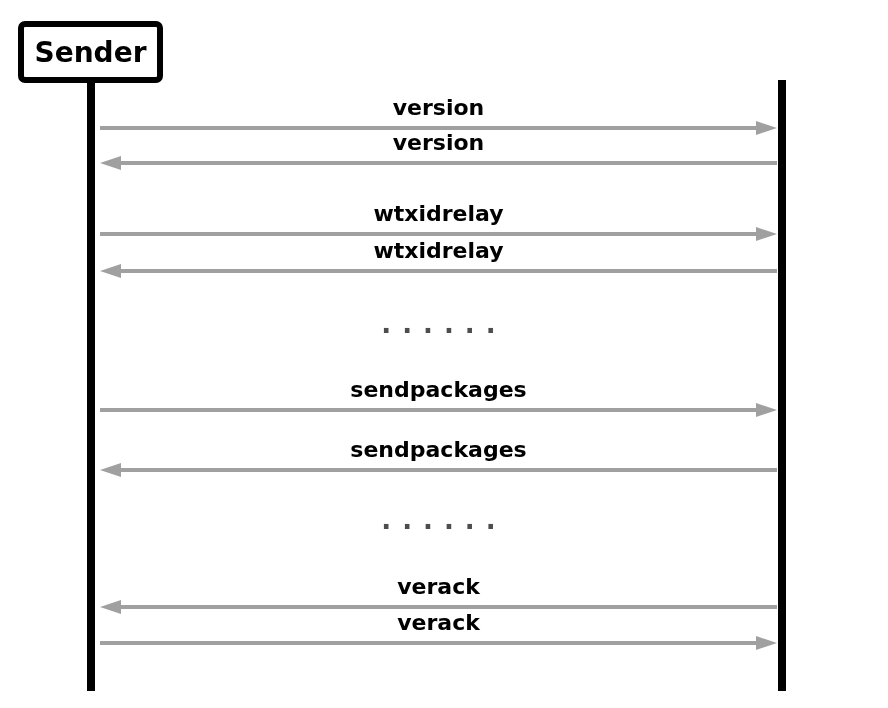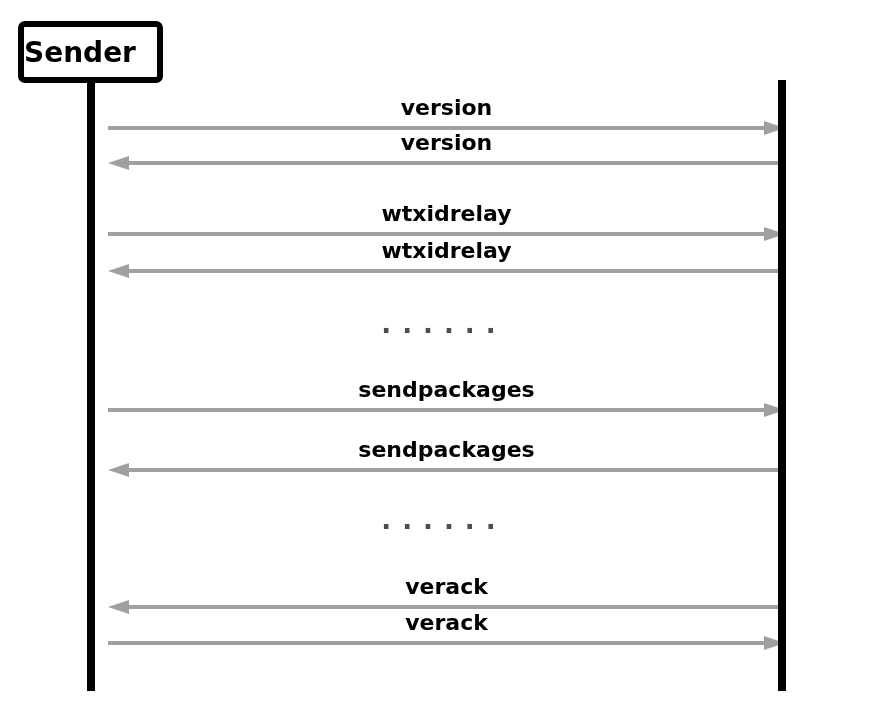--- a/index.html
+++ b/index.html
@@ -22,40 +22,41 @@
     background: var(--background);
     overflow: hidden;
   }
   .actor {
     position: absolute;
     border: 6px solid var(--lifeline);
     border-radius: 7px;
     background: var(--background);
     display: flex;
     align-items: center;
+    justify-content: center;
     font-weight: bold;
     font-size: 28px;
     color: var(--label-text);
     z-index: 2;
   }
   .actor.sender   { left: 18px;  top: 21px; width: 145px; height: 62px; }
   .actor.receiver { left: 695px; top: 20px; width: 168px; height: 63px; }
   .lifeline {
     position: absolute;
     top: 80px;
     height: 611px;
     width: 8px;
     background: var(--lifeline);
     z-index: 1;
   }
   .lifeline.sender   { left: 87px; }
   .lifeline.receiver { left: 778px; }
   .msg {
     position: absolute;
-    left: 108px;
+    left: 100px;
     width: 677px;
     display: flex;
     flex-direction: column;
   }
   .msg .label {
     text-align: center;
     font-weight: bold;
     font-size: 22px;
     line-height: 25px;
     color: var(--label-text);

